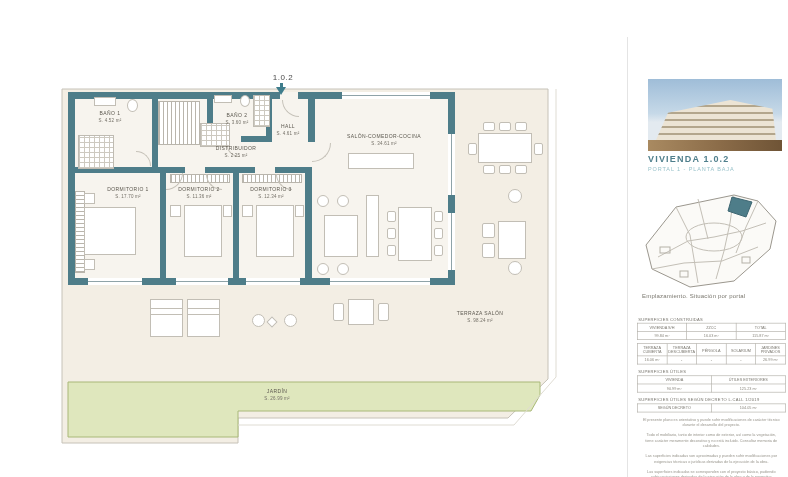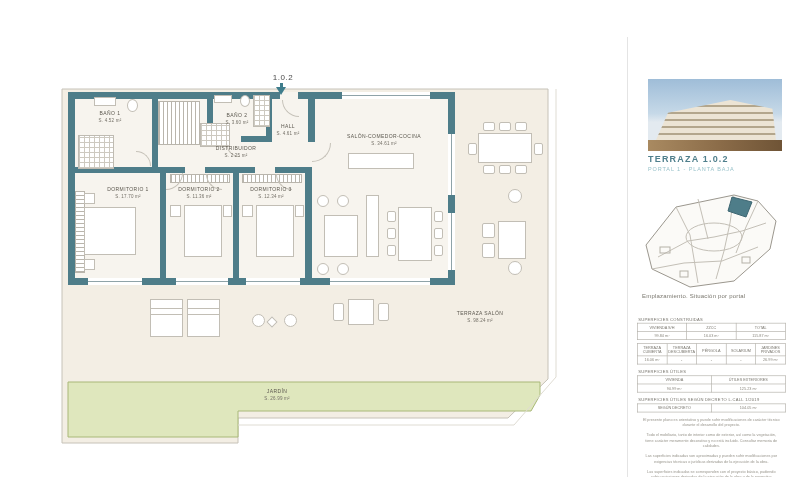--- a/index.html
+++ b/index.html
@@ -231,21 +231,21 @@
     <div>JARDÍN</div>
       <div class="area">S. 26.99 m²</div>
     </div>
 
   <div class="divider"></div>
 
   <div class="photo">
     <div class="bld"></div>
     <div class="ground"></div>
   </div>
-  <div class="sb-title">TERRAZA  1.0.2</div>
+  <div class="sb-title">VIVIENDA  1.0.2</div>
   <div class="sb-sub">PORTAL 1 - PLANTA BAJA</div>
 
   <svg class="abs" style="left:638px;top:150px;" width="148" height="104">
     <polygon points="8,58 38,20 96,8 120,14 138,34 132,62 96,94 52,100 14,82" fill="#fbfaf7" stroke="#9b978e" stroke-width="1"></polygon>
     <ellipse cx="76" cy="50" rx="28" ry="14" fill="none" stroke="#c3bfb6" stroke-width="1"></ellipse>
     <polyline points="20,70 50,54 76,50 104,44 128,36" fill="none" stroke="#c3bfb6" stroke-width="1"></polyline>
     <polyline points="38,20 52,48 60,96" fill="none" stroke="#c3bfb6" stroke-width="1"></polyline>
     <polyline points="96,8 92,36 86,64 78,92" fill="none" stroke="#c3bfb6" stroke-width="1"></polyline>
     <polyline points="14,82 46,76 84,74 120,60" fill="none" stroke="#c3bfb6" stroke-width="1"></polyline>
     <polyline points="120,14 108,40 98,66" fill="none" stroke="#c3bfb6" stroke-width="1"></polyline>

